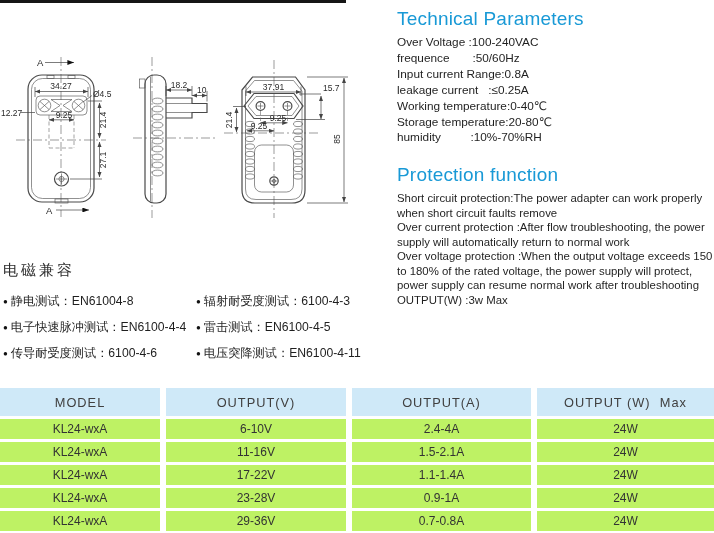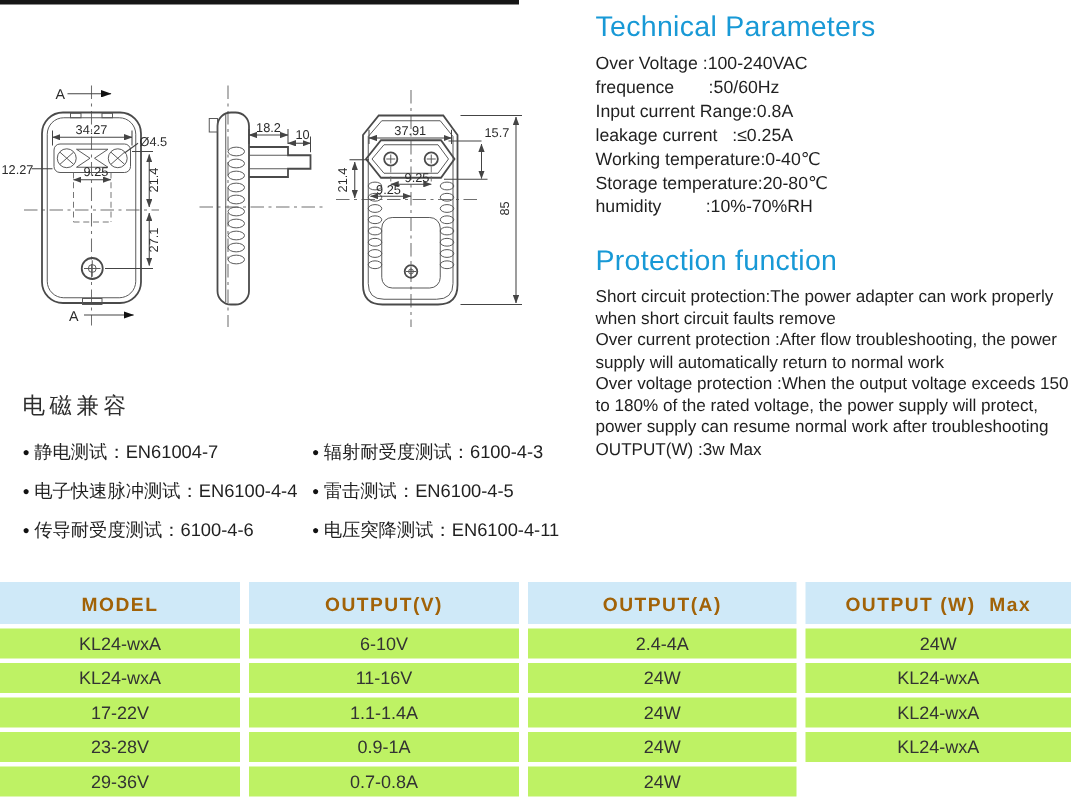--- a/index.html
+++ b/index.html
@@ -9,21 +9,21 @@
   }
   .topline{position:absolute;left:0;top:0;width:346px;height:3px;background:#161616;}
 
   
   .blk{position:absolute;left:397px;width:316px;}
   .blk h3{margin:0 0 5px 0;font-size:19px;font-weight:normal;color:#1899d6;letter-spacing:.2px;}
   .tp-line{font-size:11.8px;line-height:15.9px;white-space:pre;color:#1f1f1f;}
   .pf-line{font-size:11.4px;line-height:14.5px;color:#1f1f1f;}
 
   
-  .emc{position:absolute;left:3px;top:261px;width:392px;margin-left:12px;}
+  .emc{position:absolute;left:3px;top:261px;width:392px;}
   .emc-title{font-size:15px;color:#2d2d2d;letter-spacing:3px;}
   .emc-grid{display:grid;grid-template-columns:193px auto;margin-top:13px;row-gap:9px;}
   .emc-item{font-size:12.2px;color:#1f1f1f;display:flex;align-items:center;}
   .emc-item .bullet{font-size:8px;margin-right:3px;color:#111;}
 
   
   svg.draw{position:absolute;left:0;top:0;}
   .ln{fill:none;stroke:#4a4a4a;stroke-width:1.2;}
   .ln2{fill:none;stroke:#555;stroke-width:.65;}
   .cl{fill:none;stroke:#707070;stroke-width:.7;stroke-dasharray:9 3 2 3;}
@@ -32,21 +32,21 @@
   .dt{font-size:8.5px;fill:#2b2b2b;}
   .sec{font-size:9.5px;fill:#2b2b2b;}
 
   
   .spec{
     position:absolute;left:0;top:388px;width:714px;
     display:grid;grid-template-columns:160px 180px 179px 177px;
     grid-template-rows:28px repeat(5,20px);column-gap:6px;row-gap:3px;background:#fff;
   }
   .cell{display:flex;align-items:center;justify-content:center;font-size:12px;color:#333;background:#bef264;white-space:pre;}
-  .hcell{background:#cfe9f8;font-size:12.8px;color:#a16207;letter-spacing:1px;font-weight:bold;}
+  .hcell{background:#cfe9f8;font-size:12.8px;color:#404040;letter-spacing:1px;}
 </style>
 </head>
 <body>
 
 <div class="page">
 
   <div class="topline"></div>
 
   <svg class="draw" width="395" height="245" viewBox="0 0 395 245">
     <defs>
@@ -245,21 +245,21 @@
     <div class="pf-line">Over current protection :After flow troubleshooting, the power supply will automatically return to normal work</div>
     <div class="pf-line">Over voltage protection :When the output voltage exceeds 150 to 180% of the rated voltage,  the power supply will protect, power supply can resume normal work after troubleshooting</div>
     <div class="pf-line">OUTPUT(W)  :3w Max</div>
   </div>
 
   <div class="emc">
     <div class="emc-title">电磁兼容</div>
     <div class="emc-grid">
       <div class="emc-item">
         <span class="bullet">●</span>
-        <span>静电测试：EN61004-7</span>
+        <span>静电测试：EN61004-8</span>
       </div>
       <div class="emc-item">
         <span class="bullet">●</span>
         <span>辐射耐受度测试：6100-4-3</span>
       </div>
       <div class="emc-item">
         <span class="bullet">●</span>
         <span>电子快速脉冲测试：EN6100-4-4</span>
       </div>
       <div class="emc-item">
@@ -283,20 +283,21 @@
     <div class="cell hcell">OUTPUT(A)</div>
     <div class="cell hcell">OUTPUT (W)  Max</div>
 
     <div class="cell">KL24-wxA</div>
     <div class="cell">6-10V</div>
     <div class="cell">2.4-4A</div>
     <div class="cell">24W</div>
 
     <div class="cell">KL24-wxA</div>
     <div class="cell">11-16V</div>
+    <div class="cell">1.5-2.1A</div>
     <div class="cell">24W</div>
 
     <div class="cell">KL24-wxA</div>
     <div class="cell">17-22V</div>
     <div class="cell">1.1-1.4A</div>
     <div class="cell">24W</div>
 
     <div class="cell">KL24-wxA</div>
     <div class="cell">23-28V</div>
     <div class="cell">0.9-1A</div>

